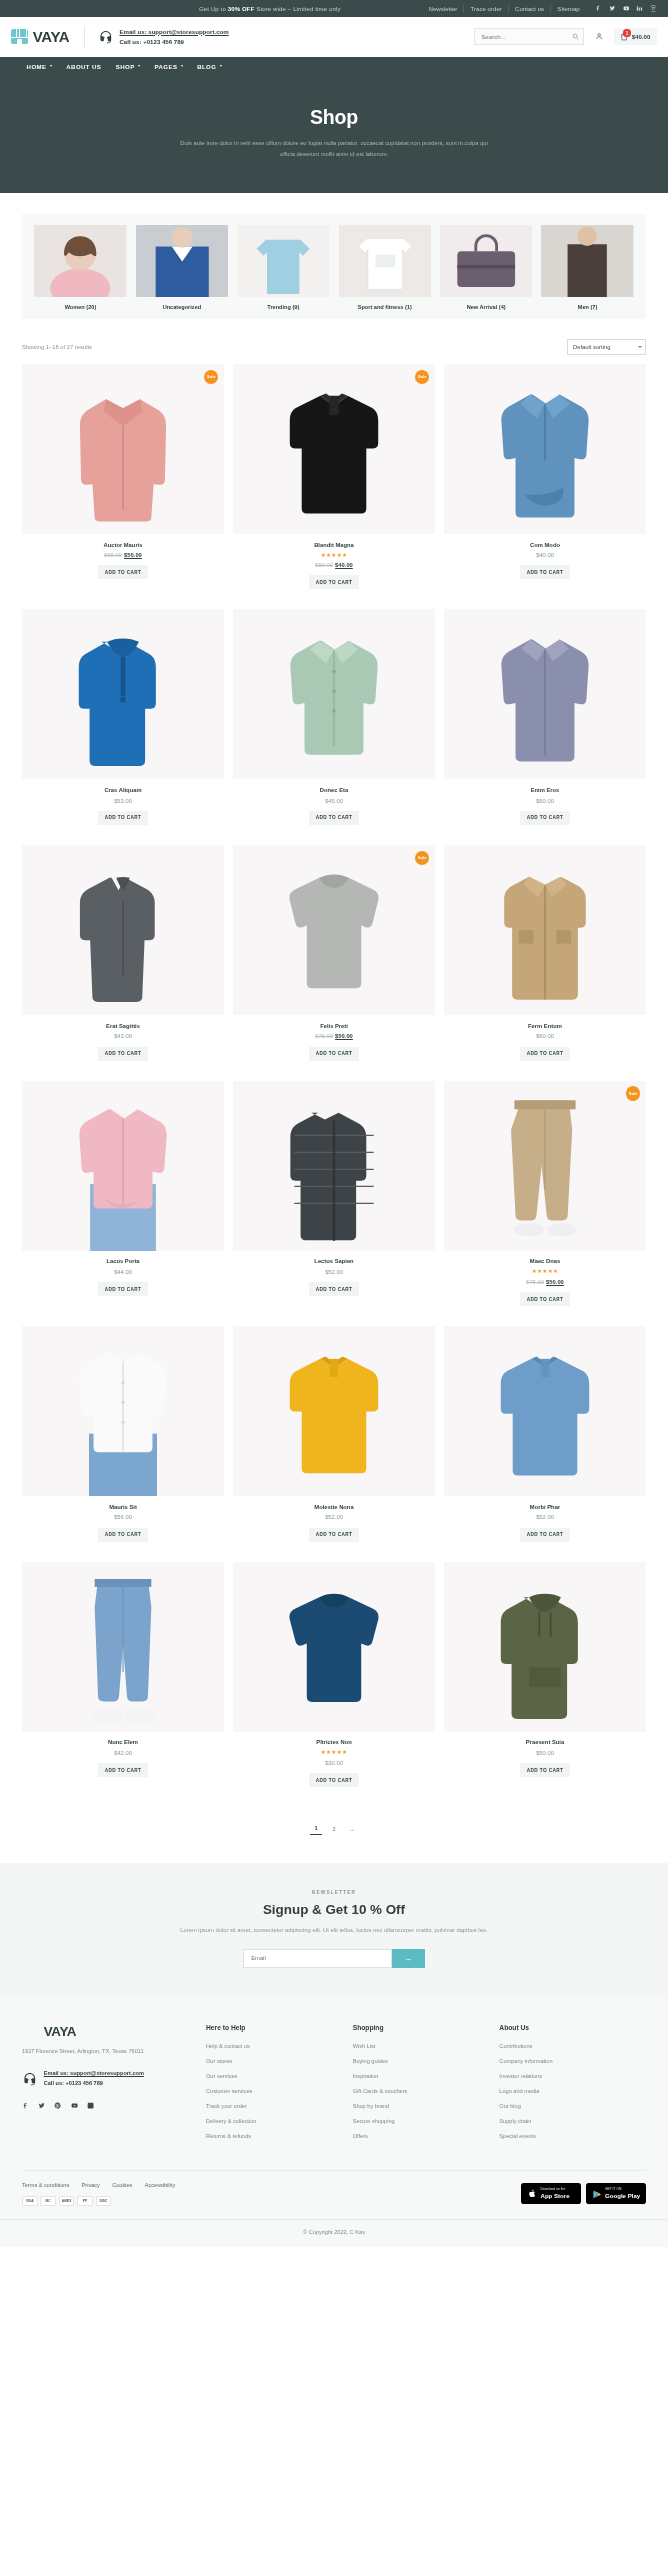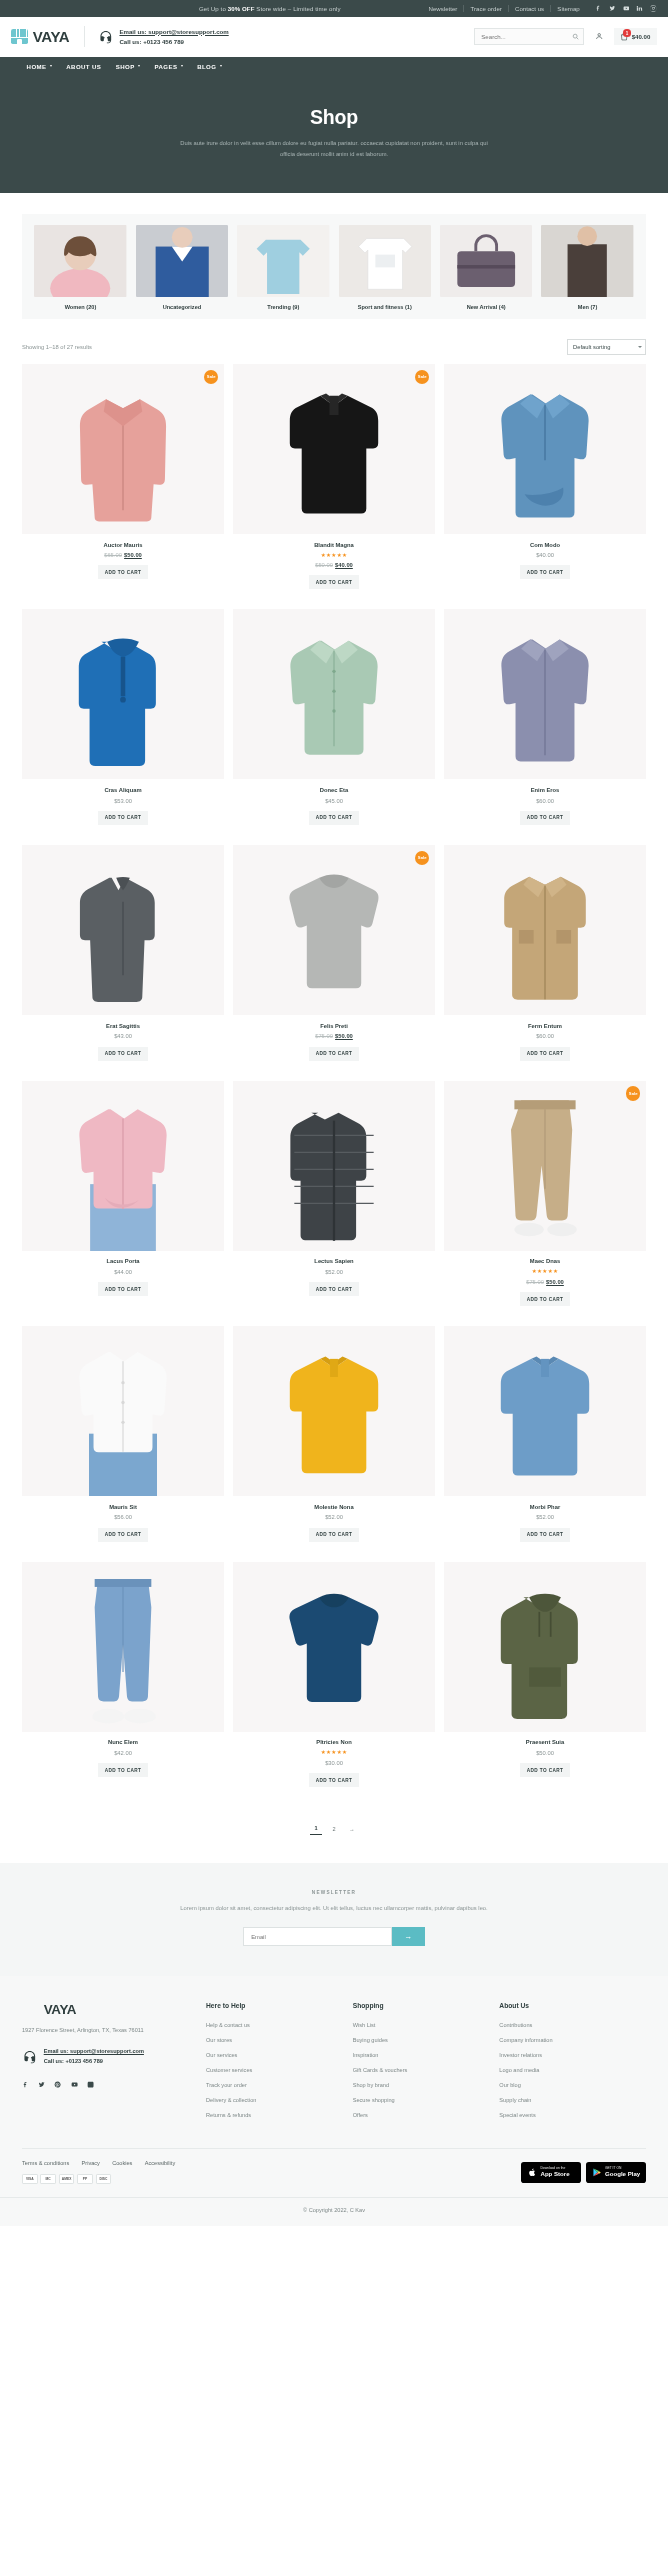--- a/index.html
+++ b/index.html
@@ -566,20 +566,21 @@
   <div class="pager" id="pager">
       <a href="#" class="cur">1</a>
       <a href="#">2</a>
       <a href="#">→</a>
     </div>
 </div>
 
 <div class="news">
   <div class="wrap">
     <div class="kicker">NEWSLETTER</div>
+    <h2>Signup &amp; Get 10 % Off</h2>
     <p>Lorem ipsum dolor sit amet, consectetur adipiscing elit. Ut elit tellus, luctus nec ullamcorper mattis, pulvinar dapibus leo.</p>
     <div class="newsform">
       <input type="email" placeholder="Email" style="">
       <button>→</button>
     </div>
   </div>
 </div>
 
 <div class="footer">
   <div class="wrap">

